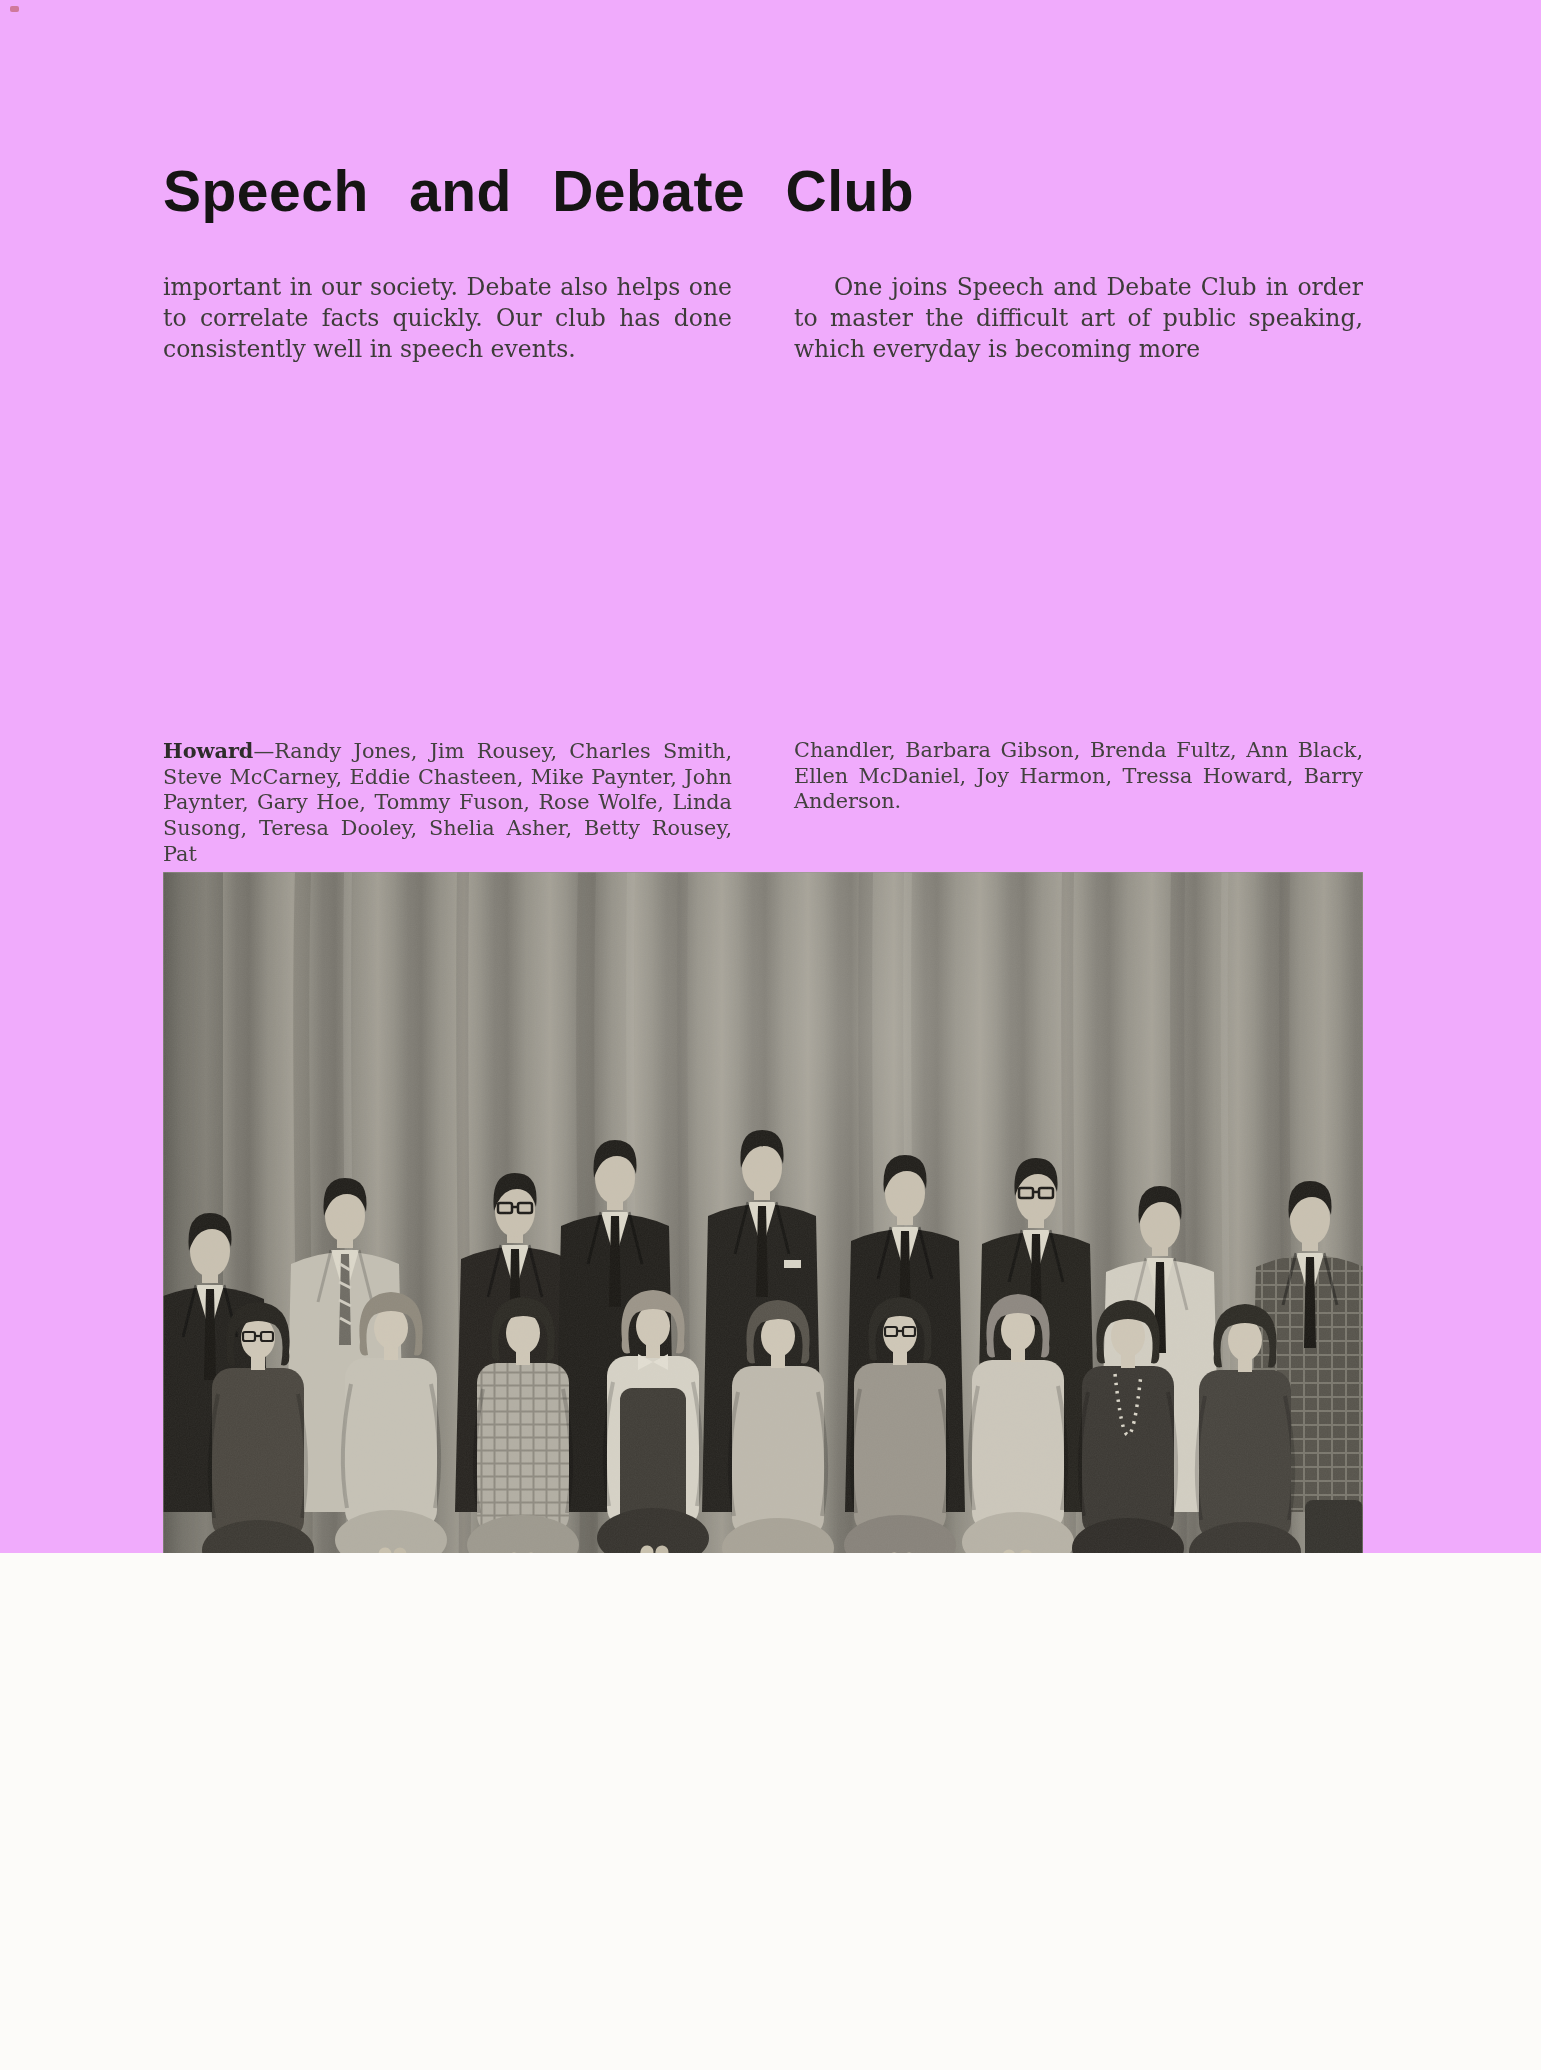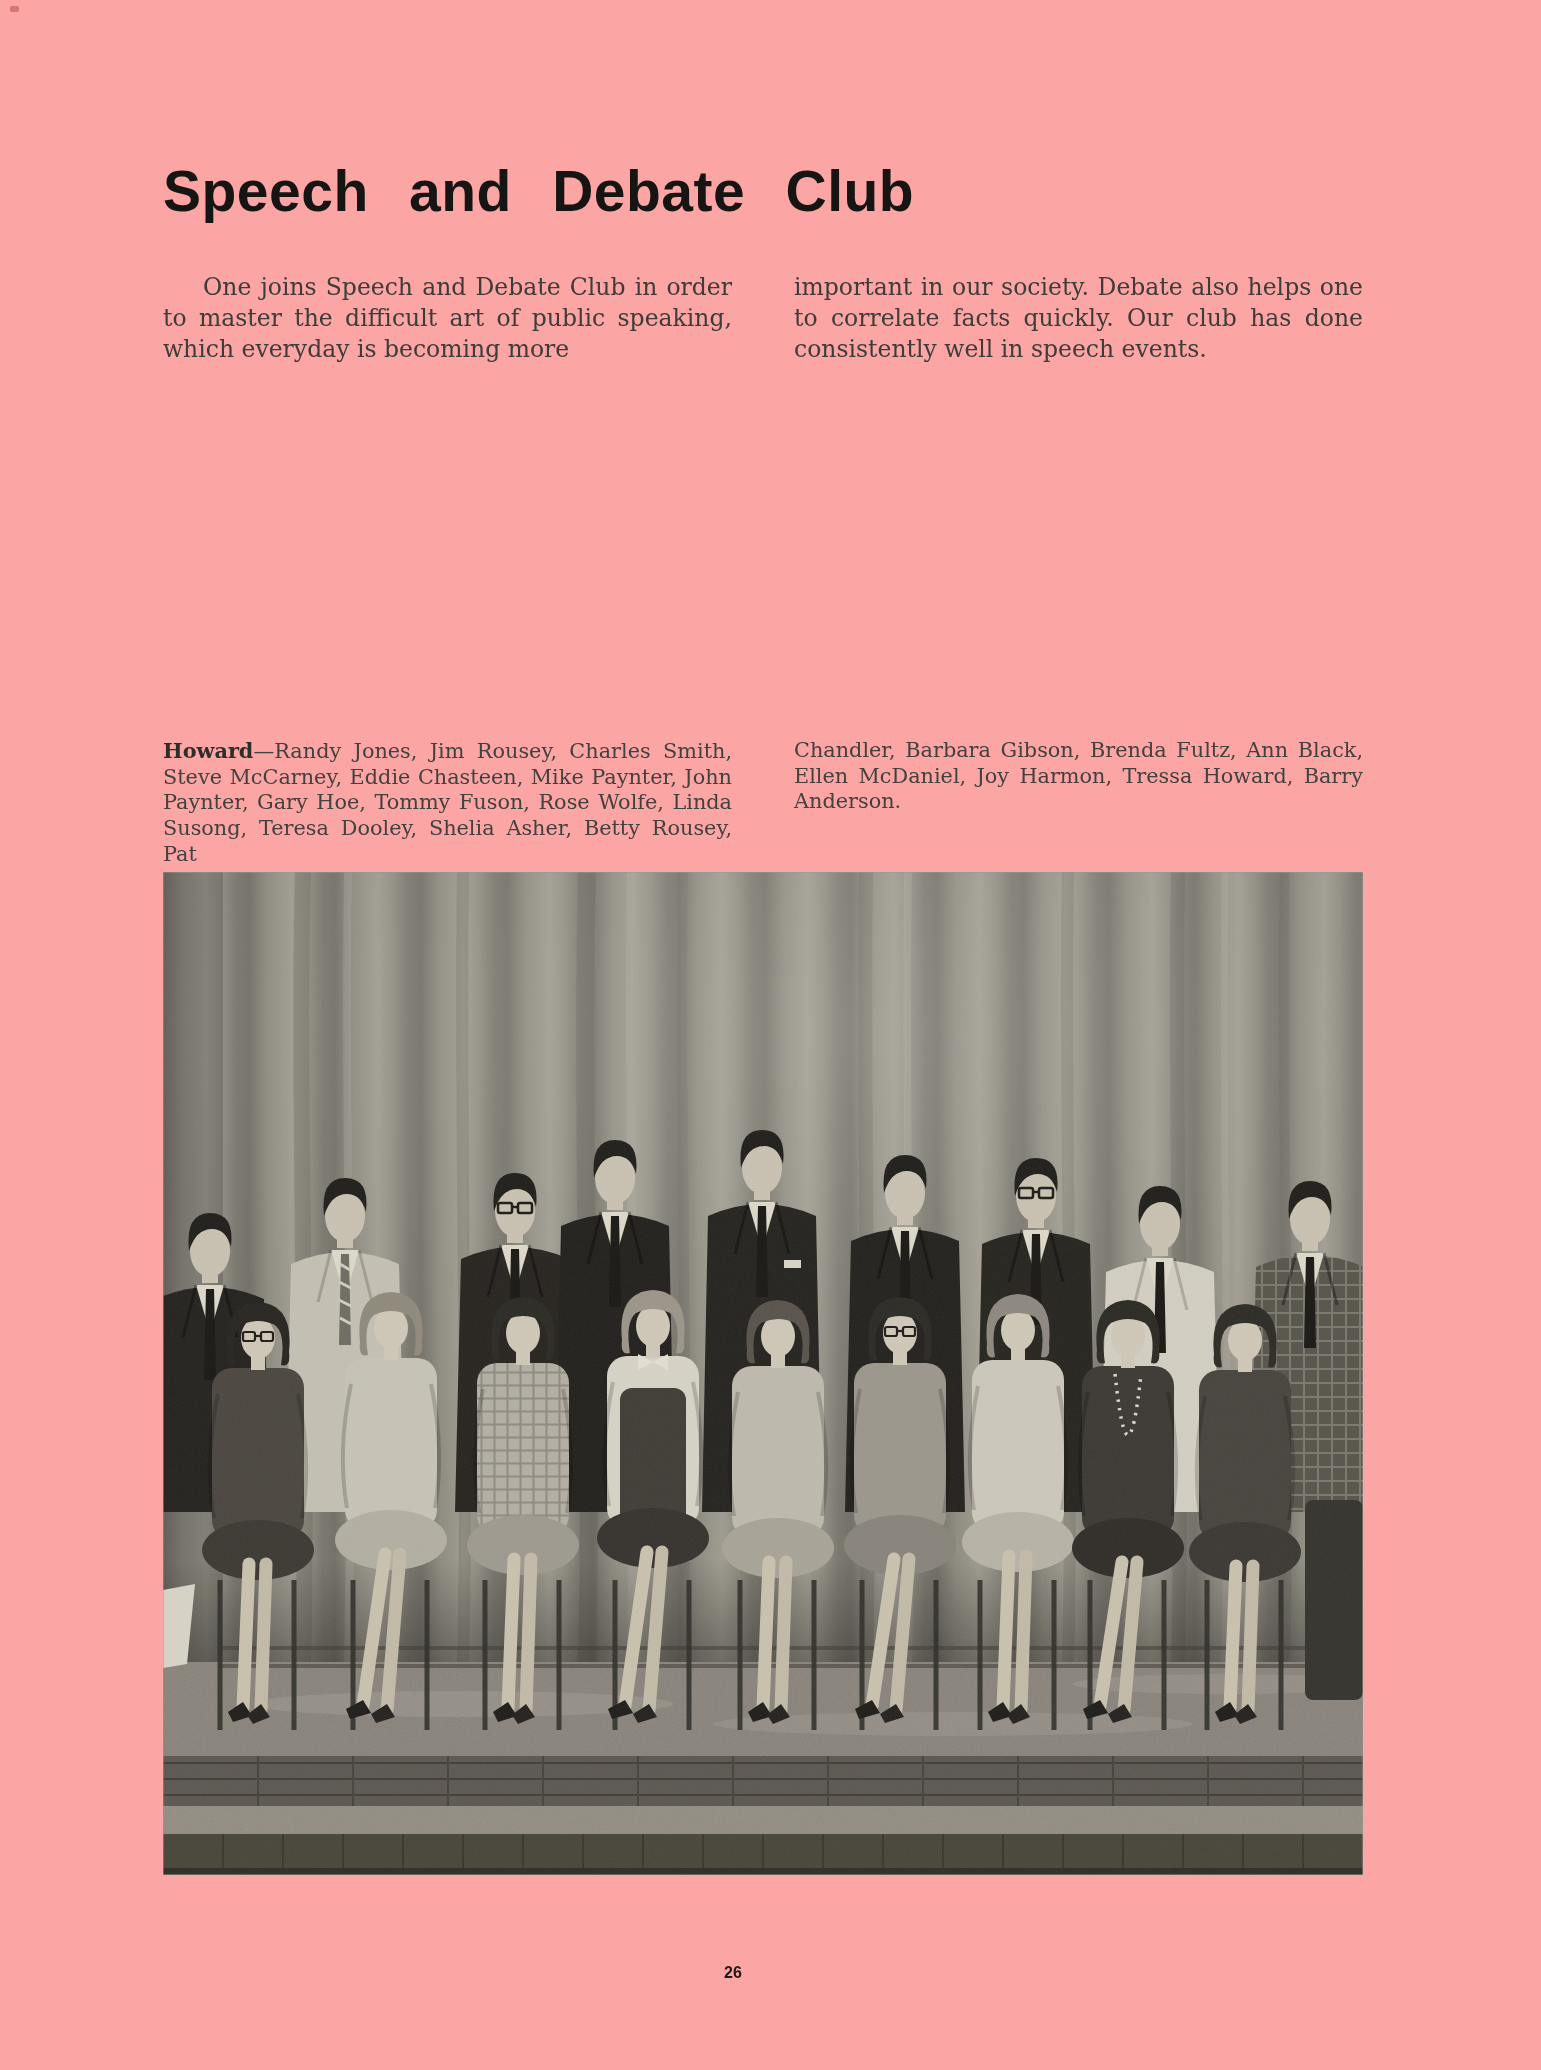--- a/index.html
+++ b/index.html
@@ -1,17 +1,17 @@
 <!DOCTYPE html>
 <html><head>
 <meta charset="utf-8">
 <style>
   html,body{margin:0;padding:0;background:#fcfbf9;}
   .page{
-    position:relative;width:1541px;height:2070px;background:#fca5a5;
+    position:relative;width:1541px;height:1553px;background:#f0abfc;
     font-family:"DejaVu Serif",serif;color:#3b3a37;overflow:hidden;
   }
   .scan-dot{position:absolute;left:10px;top:6px;width:9px;height:6px;background:#b5514a;opacity:.55;border-radius:2px;}
   h1.title{
     position:absolute;left:163px;top:158px;margin:0;
     font-family:"Liberation Sans",sans-serif;font-weight:700;
     font-size:57px;letter-spacing:.5px;word-spacing:.42em;color:#161514;
   }
   .cols{position:absolute;left:163px;display:flex;gap:62px;}
   .col{width:569px;}
@@ -35,24 +35,24 @@
 <body>
 
 <div class="page">
 
   <div class="scan-dot"></div>
 
   <h1 class="title">Speech and Debate Club</h1>
 
   <div class="cols intro">
     <div class="col">
-      <p class="first">One joins Speech and Debate Club in order to master the difficult art of public speaking, which everyday is becoming more</p>
+      <p>important in our society.  Debate also helps one to correlate facts quickly.  Our club has done consistently well in speech events.</p>
     </div>
     <div class="col">
-      <p>important in our society.  Debate also helps one to correlate facts quickly.  Our club has done consistently well in speech events.</p>
+      <p class="first">One joins Speech and Debate Club in order to master the difficult art of public speaking, which everyday is becoming more</p>
     </div>
   </div>
 
   <div class="cols members">
     <div class="col">
       <p><b>Howard</b><span>—Randy Jones, Jim Rousey, Charles Smith, Steve McCarney, Eddie Chasteen, Mike Paynter, John Paynter, Gary Hoe, Tommy Fuson, Rose Wolfe, Linda Susong, Teresa Dooley, Shelia Asher, Betty Rousey, Pat</span></p>
     </div>
     <div class="col">
       <p>Chandler, Barbara Gibson, Brenda Fultz, Ann Black, Ellen McDaniel, Joy Harmon, Tressa Howard, Barry Anderson.</p>
     </div>

